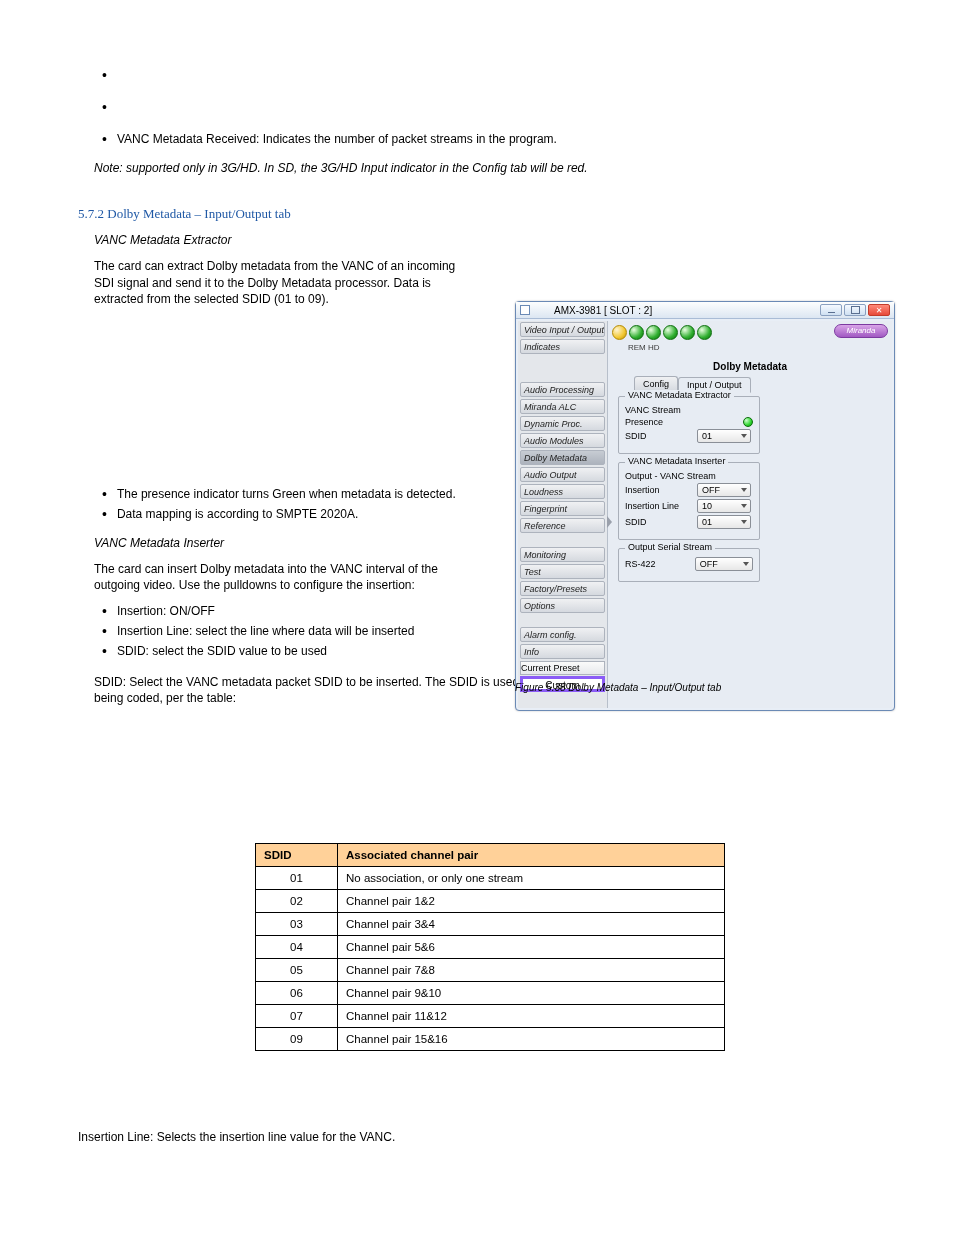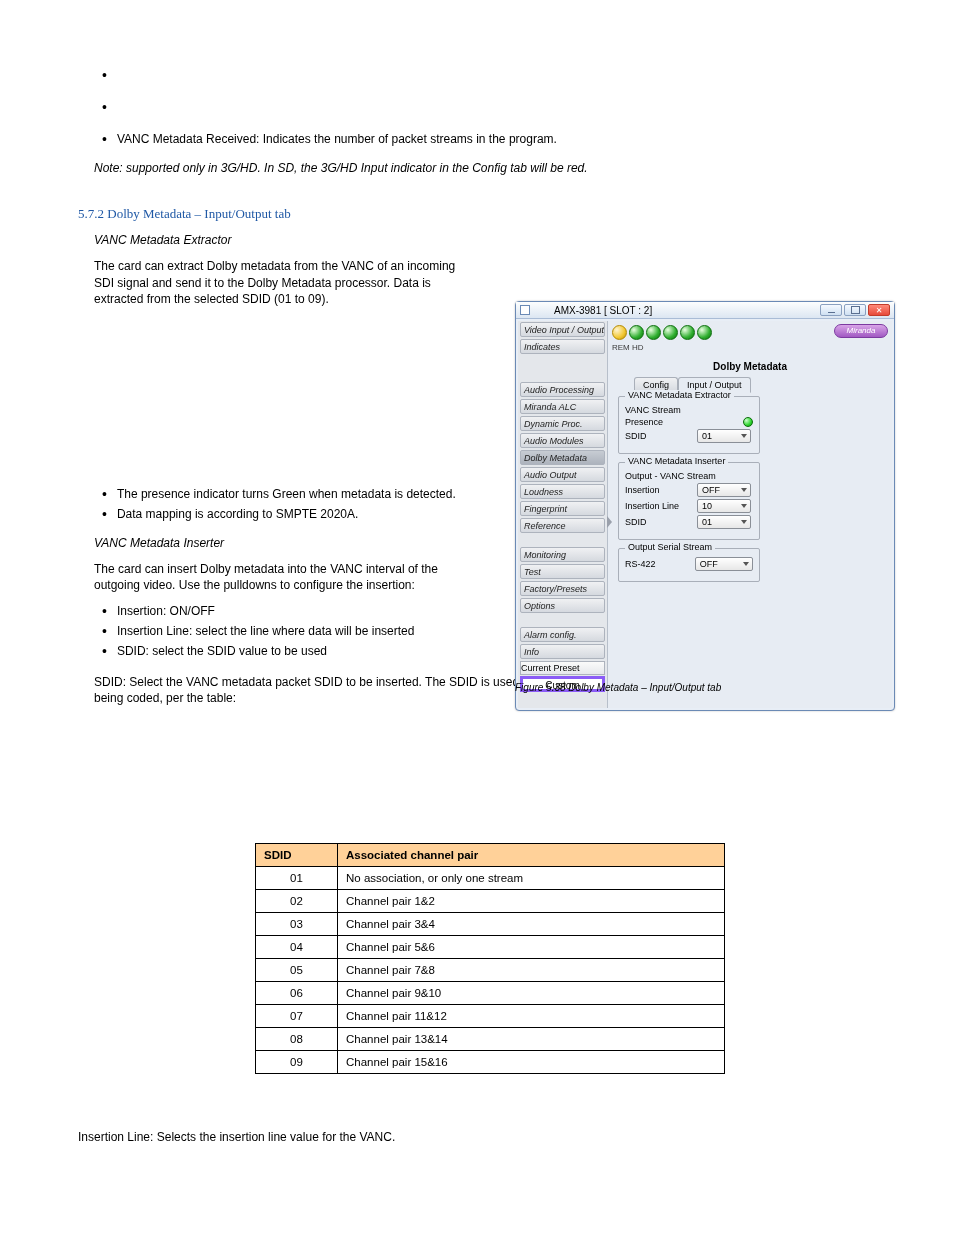--- a/index.html
+++ b/index.html
@@ -155,26 +155,26 @@
   .ic { width:15px; height:15px; border-radius:50%; background:radial-gradient(circle at 30% 30%,#e8ffe0,#2fae2f 60%,#0d6f0d); border:1px solid #0d6f0d;}
   .ic.alt { background:radial-gradient(circle at 30% 30%,#fff4d0,#f2c832 60%,#b48a00); border-color:#b48a00;}
   .brandbadge {
     position:absolute; right:4px; top:3px;
     width:54px; height:14px; border-radius:7px;
     background:linear-gradient(#d9a5e8,#a159c2);
     border:1px solid #7c3aa0;
     font-size:8px; color:#fff; text-align:center; line-height:12px;
     font-style:italic;
   }
-  .rem-label { position:absolute; left:4px; top:22px; font-size:8px; color:#3a3a3a;}
+  .rem-label { position:absolute; left:20px; top:22px; font-size:8px; color:#3a3a3a;}
   .panel-title {
     text-align:center; font-weight:bold; font-size:10px;
     padding-top:18px;
   }
-  .tabs { margin:4px 6px 0 6px; display:flex; gap:0; align-items:center;padding-left:20px;}
+  .tabs { margin:4px 6px 0 6px; display:flex; gap:0; align-items:flex-start;padding-left:20px;}
   .tab {
     font-size:9px; padding:2px 8px;
     background:linear-gradient(#f0f1f3,#d6dae0);
     border:1px solid #a9afb9; border-bottom:none;
     border-radius:3px 3px 0 0;
   }
   .tab.active {
     background:#e7ecf3;
     border-bottom:1px solid #e7ecf3;
     position:relative; top:1px;
@@ -320,24 +320,20 @@
             <td class="c1">05</td>
             <td>Channel pair 7&amp;8</td>
           </tr>
           <tr>
             <td class="c1">06</td>
             <td>Channel pair 9&amp;10</td>
           </tr>
           <tr>
             <td class="c1">07</td>
             <td>Channel pair 11&amp;12</td>
-          </tr>
-          <tr>
-            <td class="c1">08</td>
-            <td>Channel pair 13&amp;14</td>
           </tr>
           <tr>
             <td class="c1">09</td>
             <td>Channel pair 15&amp;16</td>
           </tr>
         </tbody>
   </table>
 </div>
 
 <div class="post-table">

